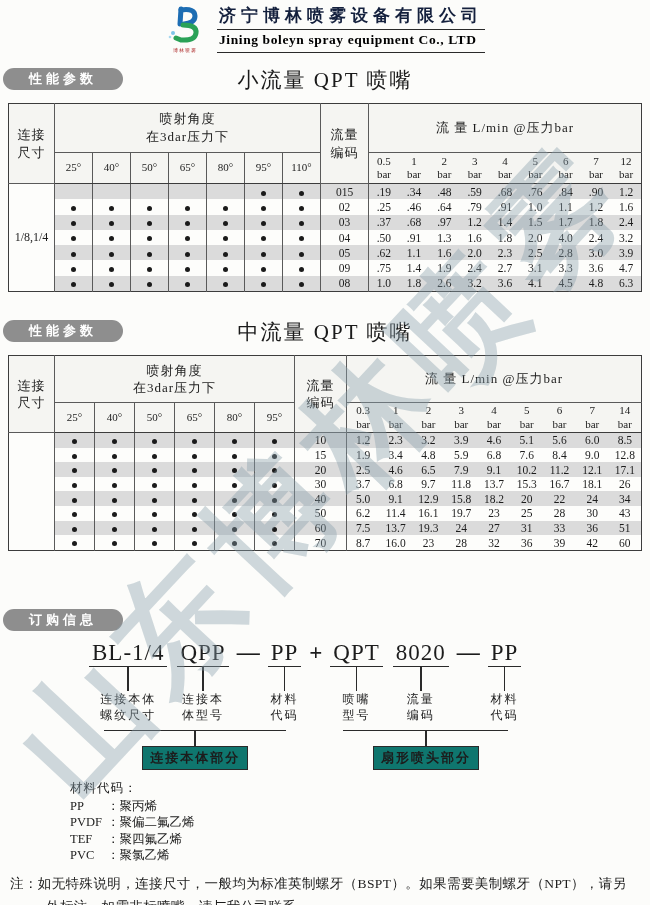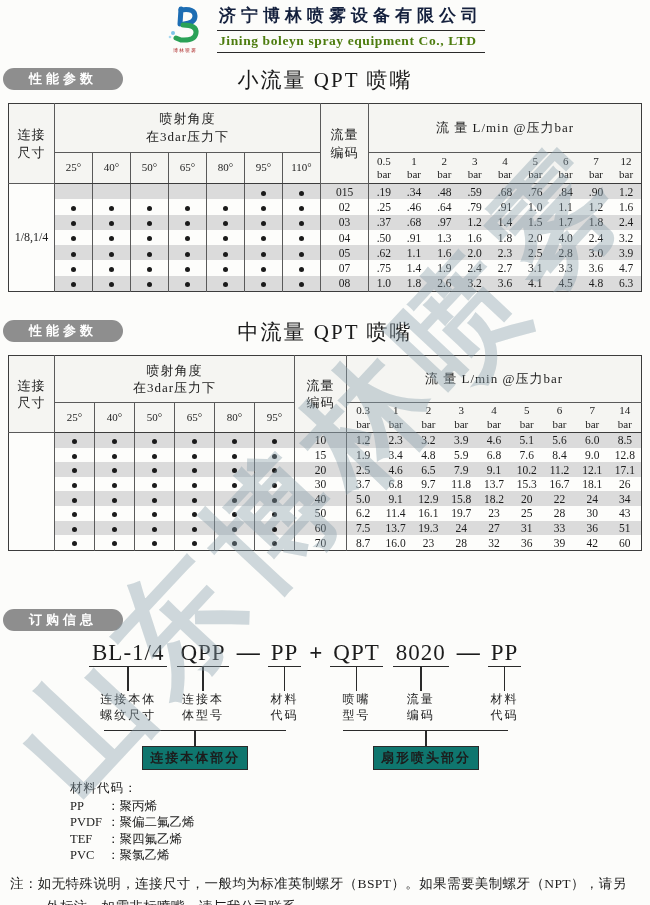--- a/index.html
+++ b/index.html
@@ -1,25 +1,25 @@
 <!DOCTYPE html>
 <html><head>
 <meta charset="utf-8">
 <style>
   html,body{margin:0;padding:0;background:#9a9a9a;}
   .page{position:relative;width:650px;height:905px;margin:0 auto;background:#fcfcfa;
         overflow:hidden;font-family:"Liberation Serif","DejaVu Serif",serif;color:#1c1c1c;}
 
   
-  .header{display:flex;justify-content:center;align-items:flex-end;gap:12px;padding-top:6px;}
+  .header{display:flex;justify-content:center;align-items:flex-start;gap:12px;padding-top:6px;}
   .logo{width:40px;text-align:center;}
   .logo-sub{font-size:5px;color:#b03030;letter-spacing:1px;line-height:1;}
   .co{display:flex;flex-direction:column;}
   .co-cn{font-size:17px;font-weight:bold;letter-spacing:5px;color:#14203d;padding:0 2px 3px;line-height:1.2;}
-  .co-en{font-size:13.5px;font-weight:bold;letter-spacing:.6px;color:#4d7c0f;
+  .co-en{font-size:13.5px;font-weight:bold;letter-spacing:.6px;color:#000000;
          border-top:1.6px solid #2a2a2a;border-bottom:1.6px solid #2a2a2a;padding:2px 2px 3px;line-height:1.2;}
 
   
   .section-row{position:relative;height:28px;margin-top:13px;}
   .badge{position:absolute;left:3px;top:2px;width:120px;height:22px;line-height:22px;background:#8e8e8e;
          border-radius:12px;color:#fff;text-align:center;font-size:13px;font-weight:bold;letter-spacing:4px;
          font-family:"Liberation Sans","DejaVu Sans",sans-serif;}
   .sec-title{text-align:center;font-size:21px;letter-spacing:2px;line-height:28px;color:#1a1a1a;}
 
   
@@ -254,21 +254,21 @@
           <td class="val">3.9</td>
         </tr>
         <tr>
           <td class="col-angle"><span class="dot"></span></td>
           <td class="col-angle"><span class="dot"></span></td>
           <td class="col-angle"><span class="dot"></span></td>
           <td class="col-angle"><span class="dot"></span></td>
           <td class="col-angle"><span class="dot"></span></td>
           <td class="col-angle"><span class="dot"></span></td>
           <td class="col-angle"><span class="dot"></span></td>
-          <td class="col-code">07</td>
+          <td class="col-code">09</td>
           <td class="val">.75</td>
           <td class="val">1.4</td>
           <td class="val">1.9</td>
           <td class="val">2.4</td>
           <td class="val">2.7</td>
           <td class="val">3.1</td>
           <td class="val">3.3</td>
           <td class="val">3.6</td>
           <td class="val">4.7</td>
         </tr>

